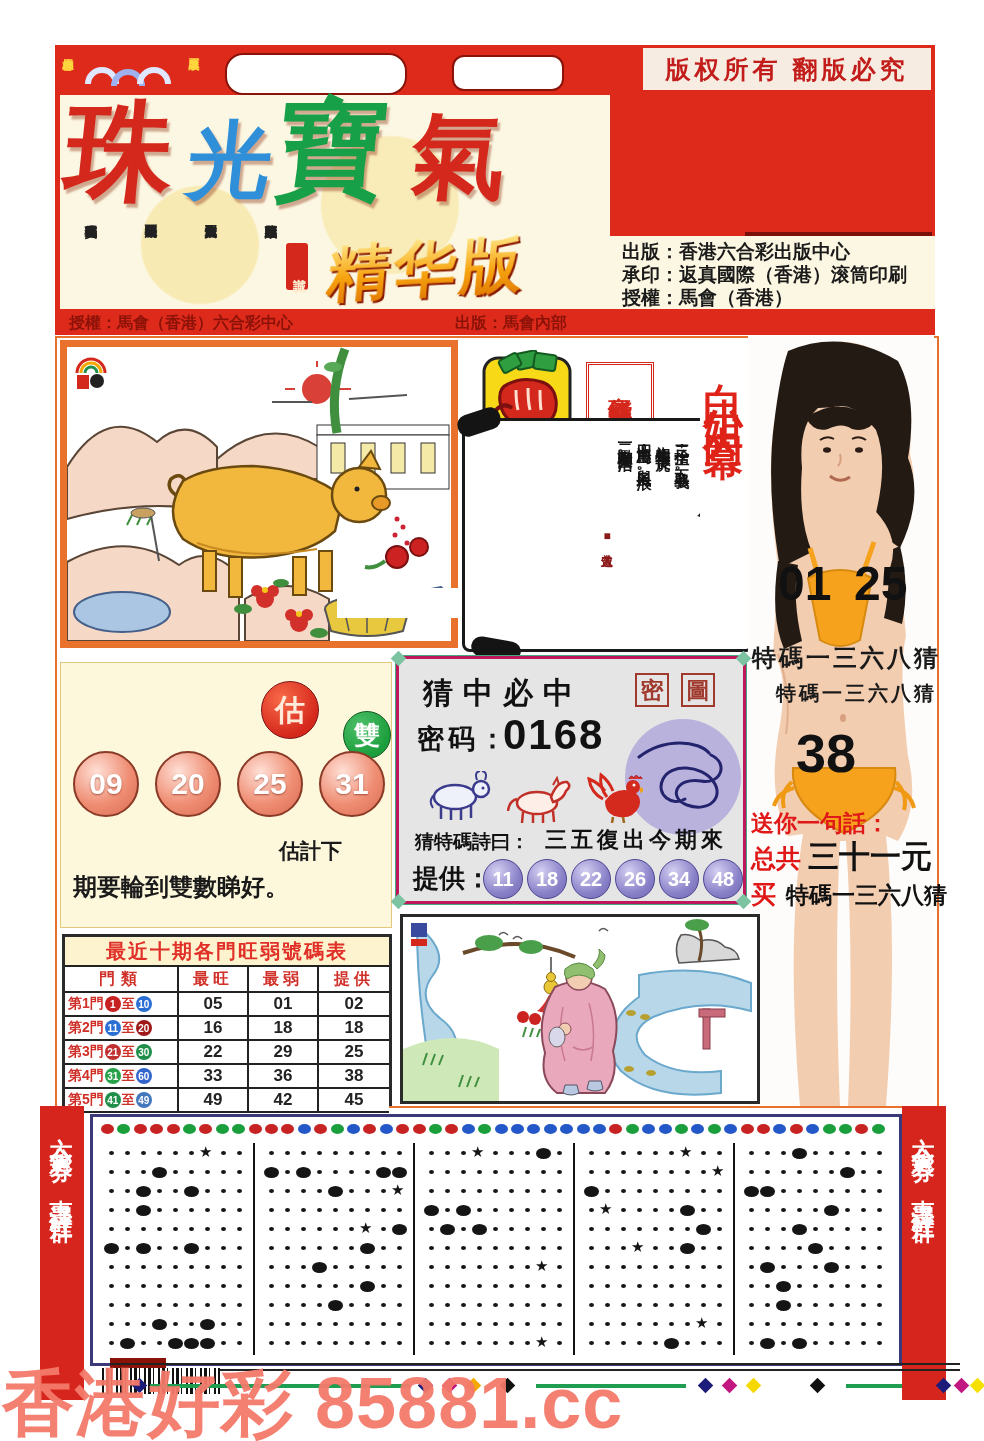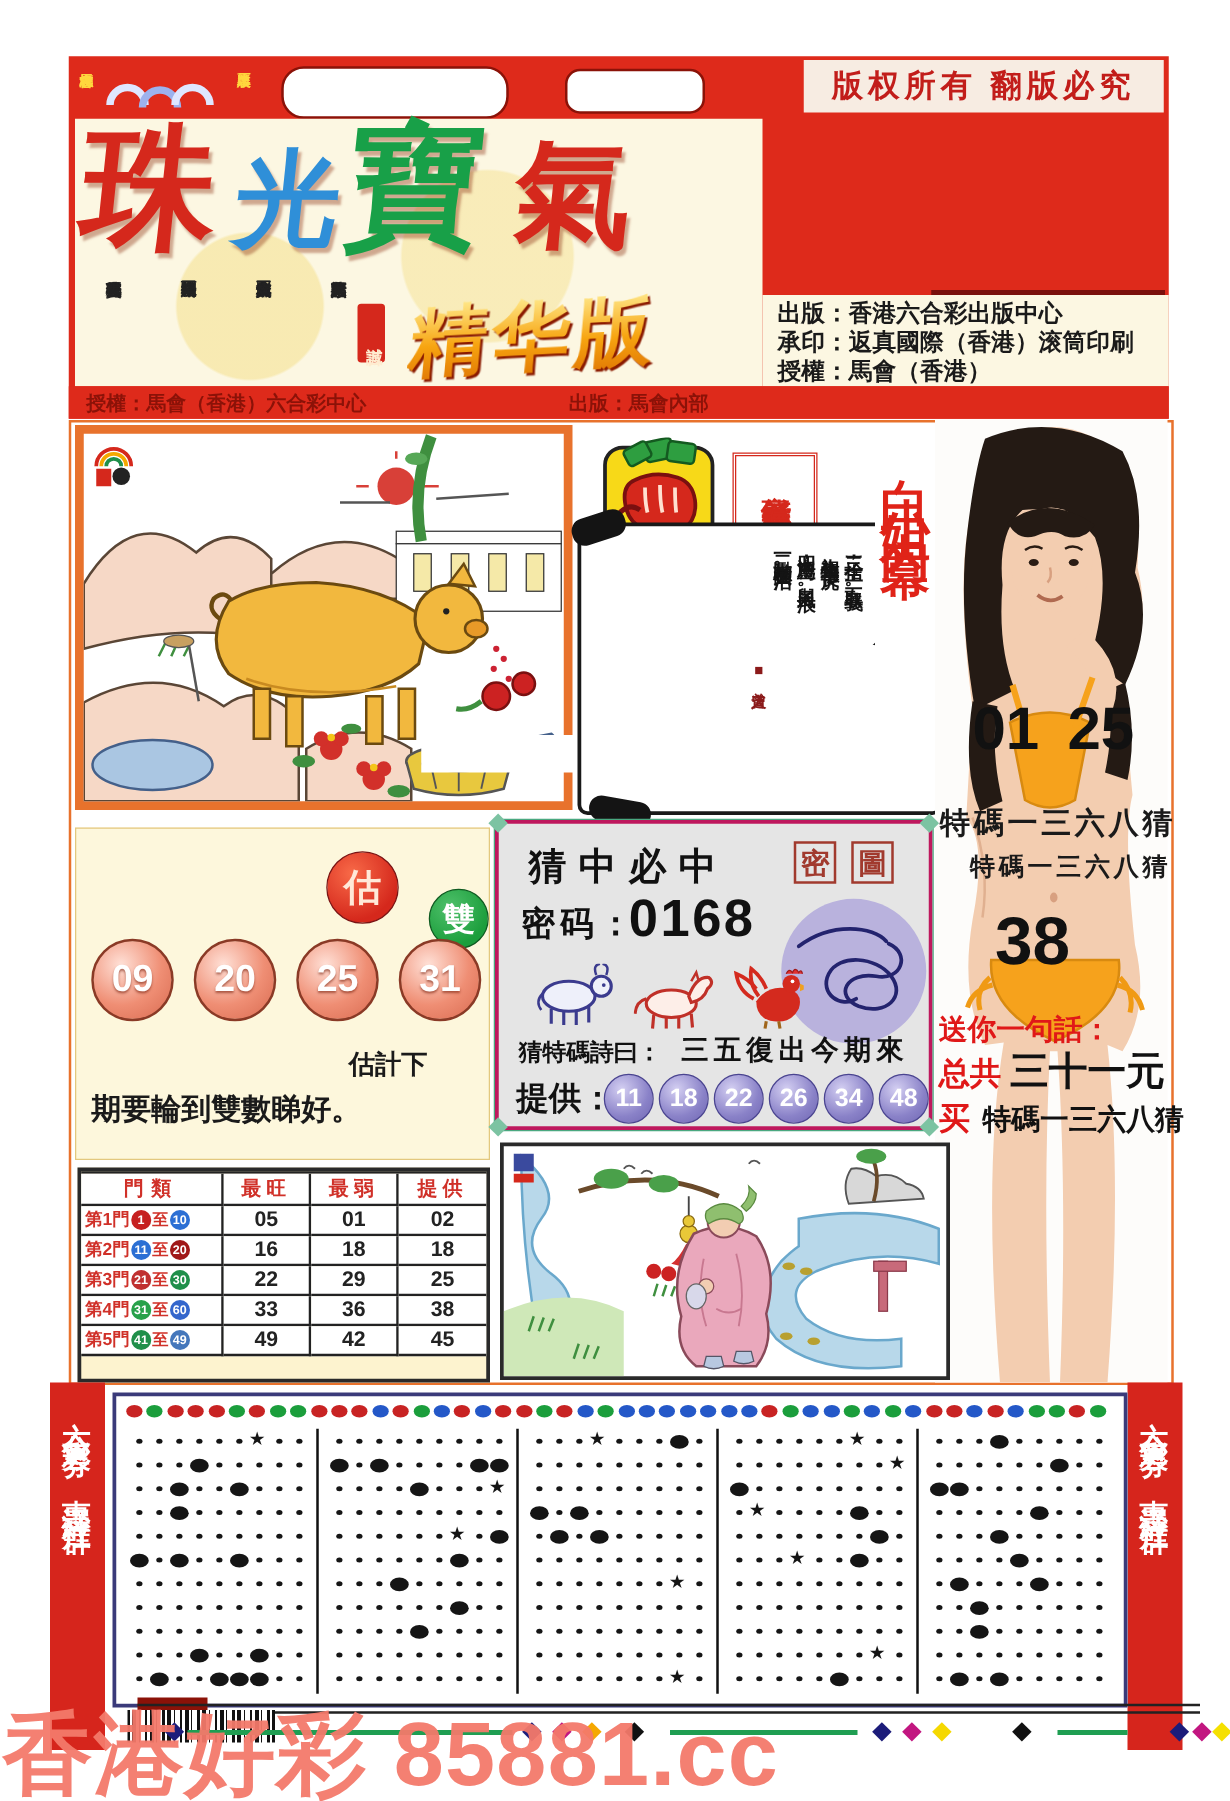--- a/index.html
+++ b/index.html
@@ -311,20 +311,21 @@
     <div class="abs serif" style="left:14px;top:202px;font-size:26px;font-weight:bold;color:#111">提供：</div>
     <div class="ball-p" style="left:84px;top:200px;width:38px;height:38px;font-size:20px">11</div>
     <div class="ball-p" style="left:128px;top:200px;width:38px;height:38px;font-size:20px">18</div>
     <div class="ball-p" style="left:172px;top:200px;width:38px;height:38px;font-size:20px">22</div>
     <div class="ball-p" style="left:216px;top:200px;width:38px;height:38px;font-size:20px">26</div>
     <div class="ball-p" style="left:260px;top:200px;width:38px;height:38px;font-size:20px">34</div>
     <div class="ball-p" style="left:304px;top:200px;width:38px;height:38px;font-size:20px">48</div>
   </div>
 
   <div class="abs" style="left:62px;top:934px;width:330px;height:172px;border:3px solid #2a2a2a;box-sizing:border-box;background:#fdf3cf">
+    <div style="height:28px;line-height:28px;text-align:center;color:#e03028;font-size:20px;font-weight:900;letter-spacing:2px">最近十期各門旺弱號碼表</div>
     <div class="st-grid">
       <div style="height:24px;color:#d03028;font-size:16px;font-weight:bold;letter-spacing:6px">門類</div>
       <div style="height:24px;color:#d03028;font-size:16px;font-weight:bold;letter-spacing:4px">最旺</div>
       <div style="height:24px;color:#d03028;font-size:16px;font-weight:bold;letter-spacing:4px">最弱</div>
       <div style="height:24px;color:#d03028;font-size:16px;font-weight:bold;letter-spacing:4px">提供</div>
 
       <div class="door-cell" style="height:22px">
         <span style="color:#d03028;font-size:14px;font-weight:900">第1門</span>
         <span class="mini-ball" style="background: rgb(198, 32, 32);">1</span>
         <span style="color:#d03028;font-size:13px;font-weight:900">至</span>

